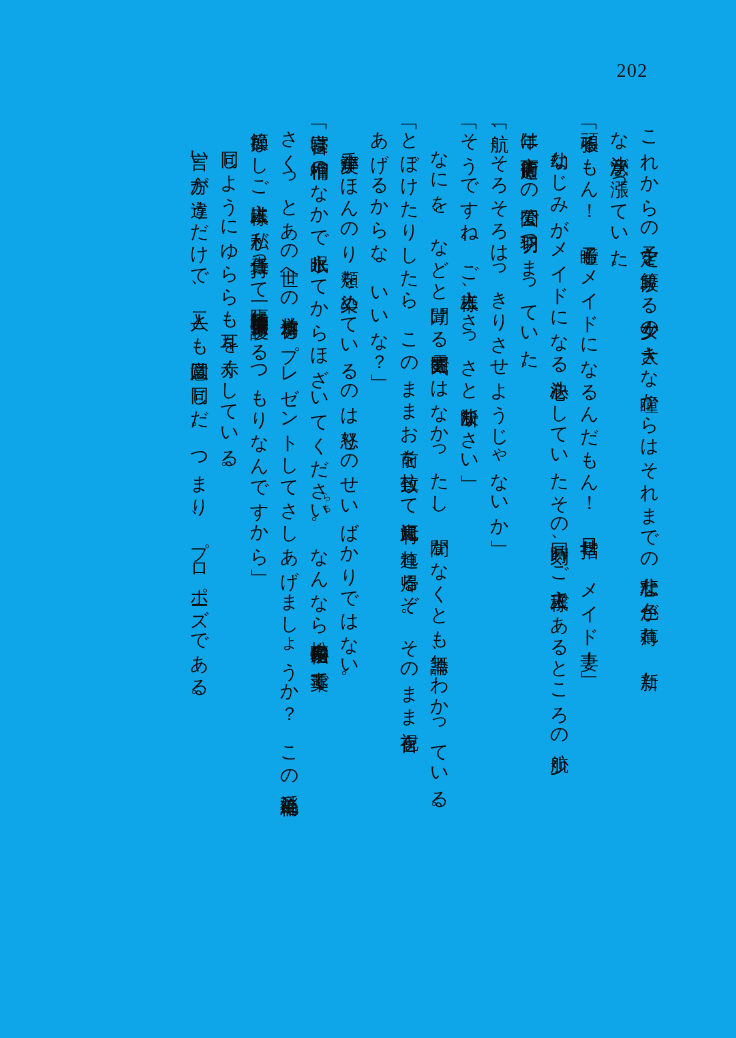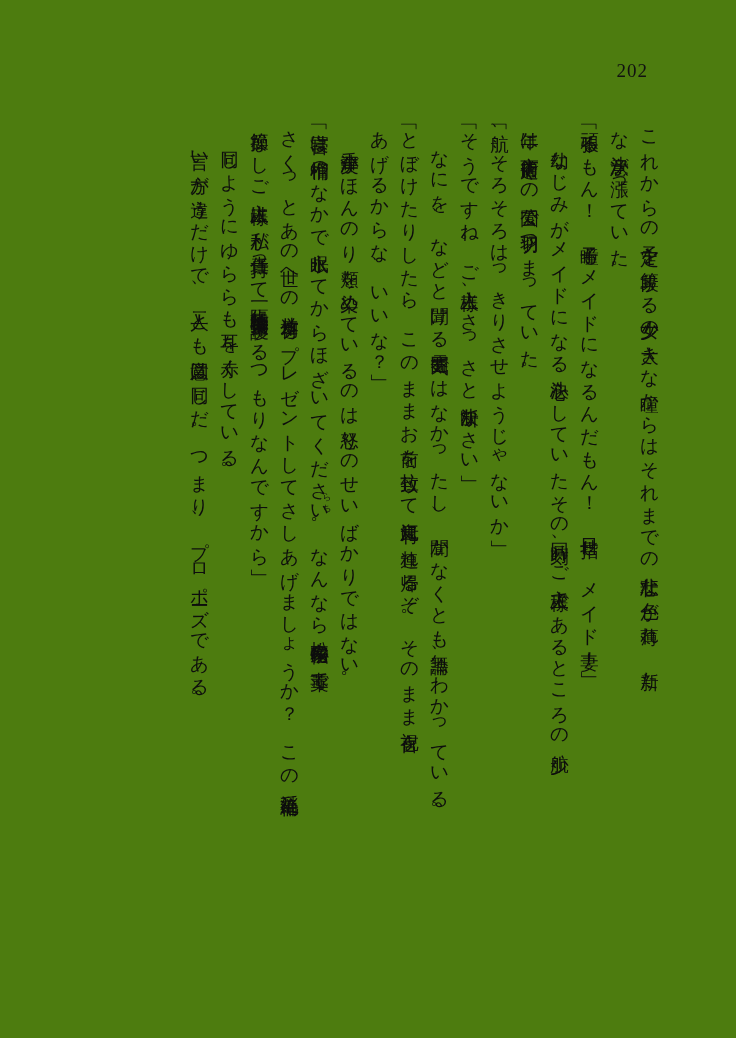--- a/index.html
+++ b/index.html
@@ -11,21 +11,21 @@
     width: 736px;
     height: 1038px;
     font-family: "Liberation Serif", "DejaVu Serif", serif;
     color: #111111;
     overflow: hidden;
   }
   .page {
     position: relative;
     width: 736px;
     height: 1038px;
-    background: #4d7c0f;
+    background: #0ea5e9;
     box-sizing: border-box;
     padding-left: 40px;
   }
   .page-number {
     position: absolute;
     top: 60px;
     right: 88px;
     font-size: 19px;
     letter-spacing: 1px;
     color: #111111;

